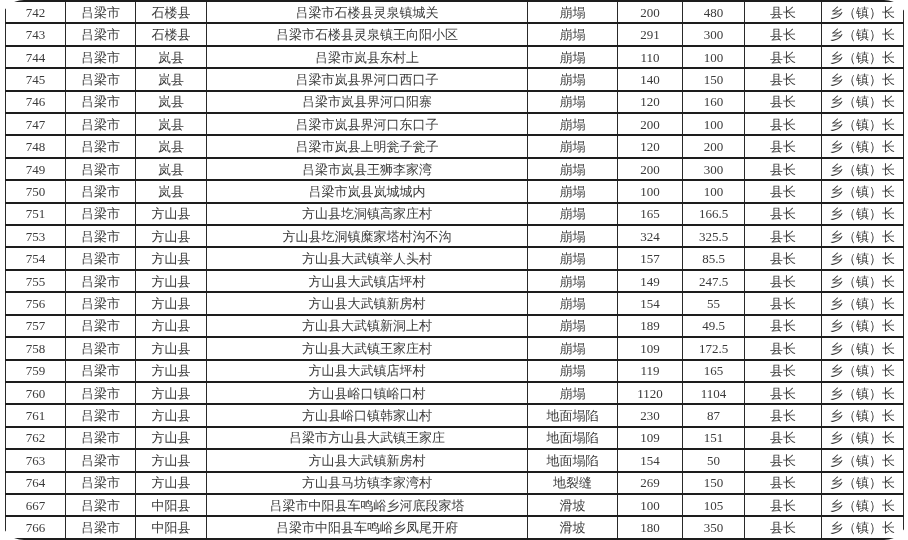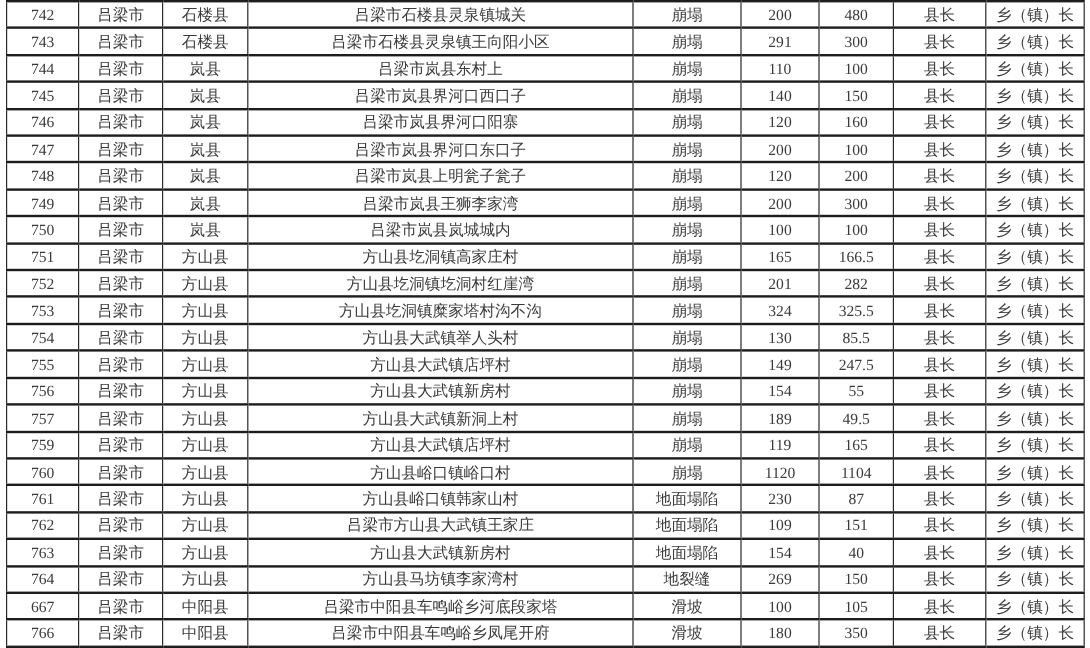--- a/index.html
+++ b/index.html
@@ -7,20 +7,21 @@
     padding: 0;
     background: #ffffff;
   }
   #page {
     position: relative;
     width: 908px;
     height: 540px;
     background: #ffffff;
     overflow: hidden;
     font-family: "Liberation Serif", "DejaVu Serif", serif;
+    border-radius: 24px;
   }
   table.hazard-table {
     position: absolute;
     left: 5px;
     top: 0;
     width: 898px;
     height: 540px;
     border-collapse: collapse;
     table-layout: fixed;
   }
@@ -170,48 +171,37 @@
           <td>吕梁市</td>
           <td>方山县</td>
           <td>方山县圪洞镇高家庄村</td>
           <td>崩塌</td>
           <td>165</td>
           <td>166.5</td>
           <td>县长</td>
           <td>乡（镇）长</td>
         </tr>
         <tr>
-          <td>752</td>
-          <td>吕梁市</td>
-          <td>方山县</td>
-          <td>方山县圪洞镇圪洞村红崖湾</td>
-          <td>崩塌</td>
-          <td>201</td>
-          <td>282</td>
-          <td>县长</td>
-          <td>乡（镇）长</td>
-        </tr>
-        <tr>
           <td>753</td>
           <td>吕梁市</td>
           <td>方山县</td>
           <td>方山县圪洞镇糜家塔村沟不沟</td>
           <td>崩塌</td>
           <td>324</td>
           <td>325.5</td>
           <td>县长</td>
           <td>乡（镇）长</td>
         </tr>
         <tr>
           <td>754</td>
           <td>吕梁市</td>
           <td>方山县</td>
           <td>方山县大武镇举人头村</td>
           <td>崩塌</td>
-          <td>130</td>
+          <td>157</td>
           <td>85.5</td>
           <td>县长</td>
           <td>乡（镇）长</td>
         </tr>
         <tr>
           <td>755</td>
           <td>吕梁市</td>
           <td>方山县</td>
           <td>方山县大武镇店坪村</td>
           <td>崩塌</td>
@@ -232,20 +222,31 @@
           <td>乡（镇）长</td>
         </tr>
         <tr>
           <td>757</td>
           <td>吕梁市</td>
           <td>方山县</td>
           <td>方山县大武镇新洞上村</td>
           <td>崩塌</td>
           <td>189</td>
           <td>49.5</td>
+          <td>县长</td>
+          <td>乡（镇）长</td>
+        </tr>
+        <tr>
+          <td>758</td>
+          <td>吕梁市</td>
+          <td>方山县</td>
+          <td>方山县大武镇王家庄村</td>
+          <td>崩塌</td>
+          <td>109</td>
+          <td>172.5</td>
           <td>县长</td>
           <td>乡（镇）长</td>
         </tr>
         <tr>
           <td>759</td>
           <td>吕梁市</td>
           <td>方山县</td>
           <td>方山县大武镇店坪村</td>
           <td>崩塌</td>
           <td>119</td>
@@ -286,21 +287,21 @@
           <td>县长</td>
           <td>乡（镇）长</td>
         </tr>
         <tr>
           <td>763</td>
           <td>吕梁市</td>
           <td>方山县</td>
           <td>方山县大武镇新房村</td>
           <td>地面塌陷</td>
           <td>154</td>
-          <td>40</td>
+          <td>50</td>
           <td>县长</td>
           <td>乡（镇）长</td>
         </tr>
         <tr>
           <td>764</td>
           <td>吕梁市</td>
           <td>方山县</td>
           <td>方山县马坊镇李家湾村</td>
           <td>地裂缝</td>
           <td>269</td>

